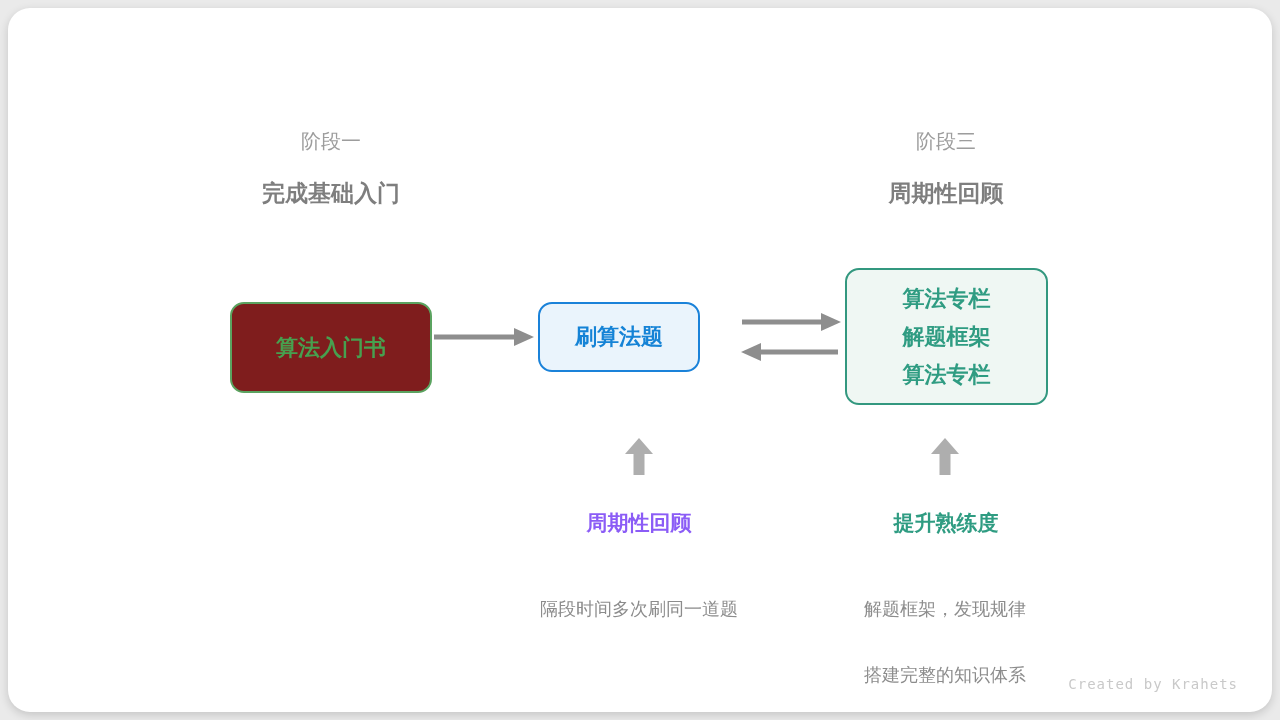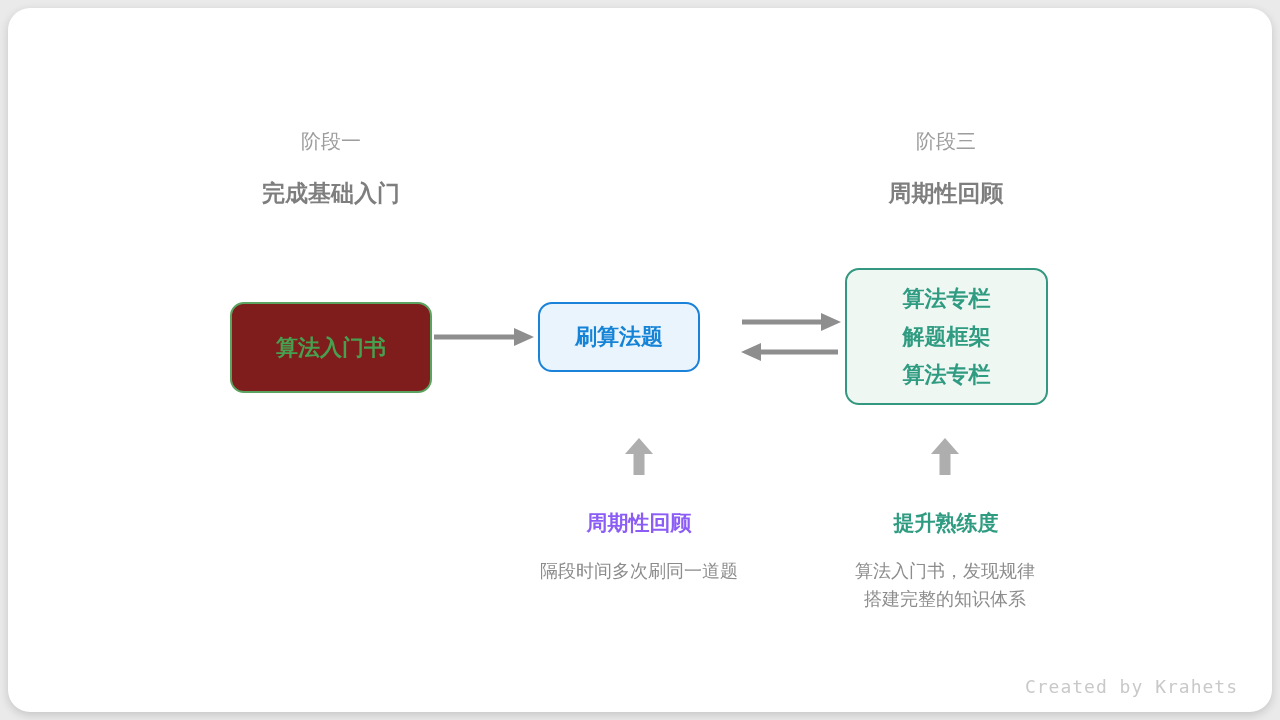--- a/index.html
+++ b/index.html
@@ -99,27 +99,27 @@
     position: absolute;
     top: 557px;
     width: 300px;
     text-align: center;
     font-size: 18px;
     line-height: 28px;
     color: #8c8c8c;
   }
   .annotation-desc.col-2 { left: 489px; }
   .annotation-desc.col-3 { left: 795px; }
-  .annotation-desc span { display: block; }
+  .annotation-desc span { display: block; margin-top: 38px; }
   .credit {
     position: absolute;
     top: 676px;
     right: 42px;
     font-family: "DejaVu Sans Mono", "Liberation Mono", monospace;
-    font-size: 18px;
+    font-size: 14px;
     letter-spacing: 1px;
     color: #c9c9c9;
   }
 </style>
 </head>
 <body>
 
 <div class="page">
   <div class="card"></div>
 
@@ -169,18 +169,18 @@
       <polygon points="14,0 28,16 19.5,16 19.5,37 8.5,37 8.5,16 0,16"></polygon>
     </svg>
   </div>
 
   <div class="annotation-label col-2">周期性回顾</div>
   <div class="annotation-desc col-2">
     <span>隔段时间多次刷同一道题</span>
   </div>
   <div class="annotation-label col-3">提升熟练度</div>
   <div class="annotation-desc col-3">
-    <span>算法入门书，发现规律</span>
+    <span>解题框架，发现规律</span>
     <span>搭建完整的知识体系</span>
   </div>
 
   <div class="credit">Created by Krahets</div>
 </div>
 
 </body></html>

